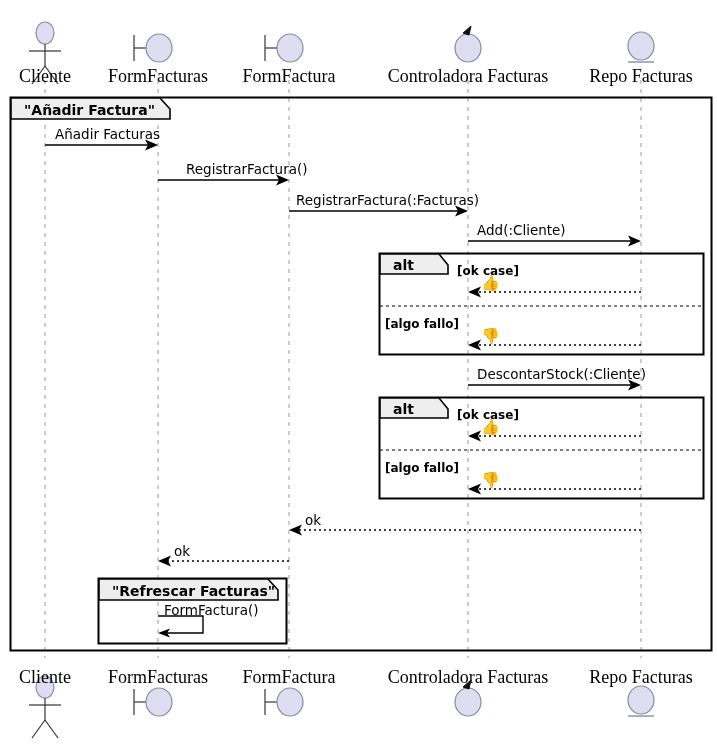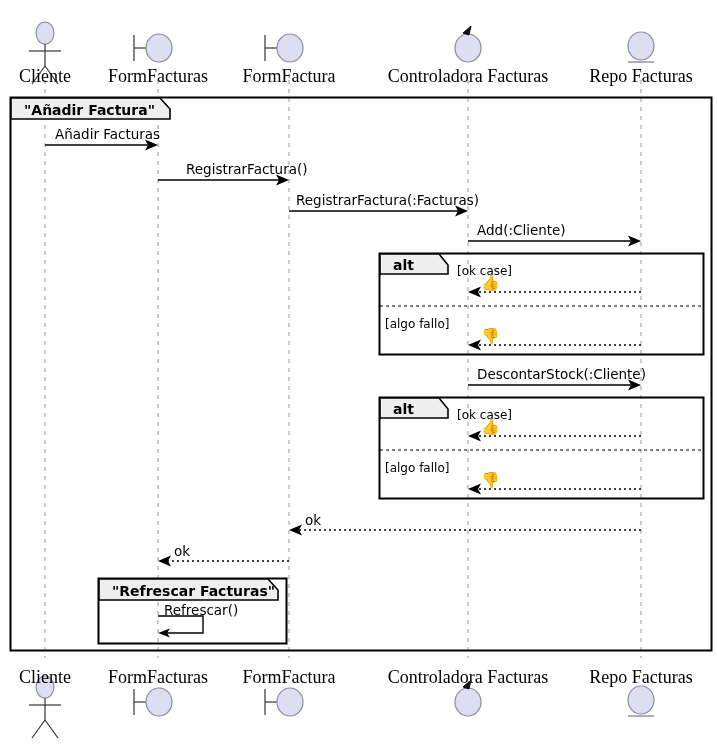--- a/index.html
+++ b/index.html
@@ -43,21 +43,21 @@
     font-weight: bold;
     font-family: "DejaVu Sans", sans-serif;
   }
   .frag-op {
     font-size: 14px;
     font-weight: bold;
     font-family: "DejaVu Sans", sans-serif;
   }
   .guard-label {
     font-size: 12px;
-    font-weight: normal;
+    font-weight: bold;
     font-family: "DejaVu Sans", sans-serif;
   }
   .emoji-glyph {
     position: absolute;
     font-size: 15px;
     line-height: 1;
     color: #222222;
     white-space: nowrap;
   }
 </style>
@@ -229,15 +229,15 @@
       <div class="lbl msg-label" style="left: 186px; top: 163px;">RegistrarFactura()</div>
       <div class="lbl msg-label" style="left: 296px; top: 194px;">RegistrarFactura(:Facturas)</div>
       <div class="lbl msg-label" style="left: 477px; top: 224px;">Add(:Cliente)</div>
       <div class="emoji-glyph" style="left: 481px; top: 276px;">👍</div>
       <div class="emoji-glyph" style="left: 481px; top: 329px;">👎</div>
       <div class="lbl msg-label" style="left: 477px; top: 368px;">DescontarStock(:Cliente)</div>
       <div class="emoji-glyph" style="left: 481px; top: 420px;">👍</div>
       <div class="emoji-glyph" style="left: 481px; top: 473px;">👎</div>
       <div class="lbl msg-label" style="left: 305px; top: 514px;">ok</div>
       <div class="lbl msg-label" style="left: 174px; top: 545px;">ok</div>
-      <div class="lbl msg-label" style="left: 164px; top: 604px;">Refrescar()</div>
+      <div class="lbl msg-label" style="left: 164px; top: 604px;">FormFactura()</div>
     </div>
 </div>
 
 </body></html>

